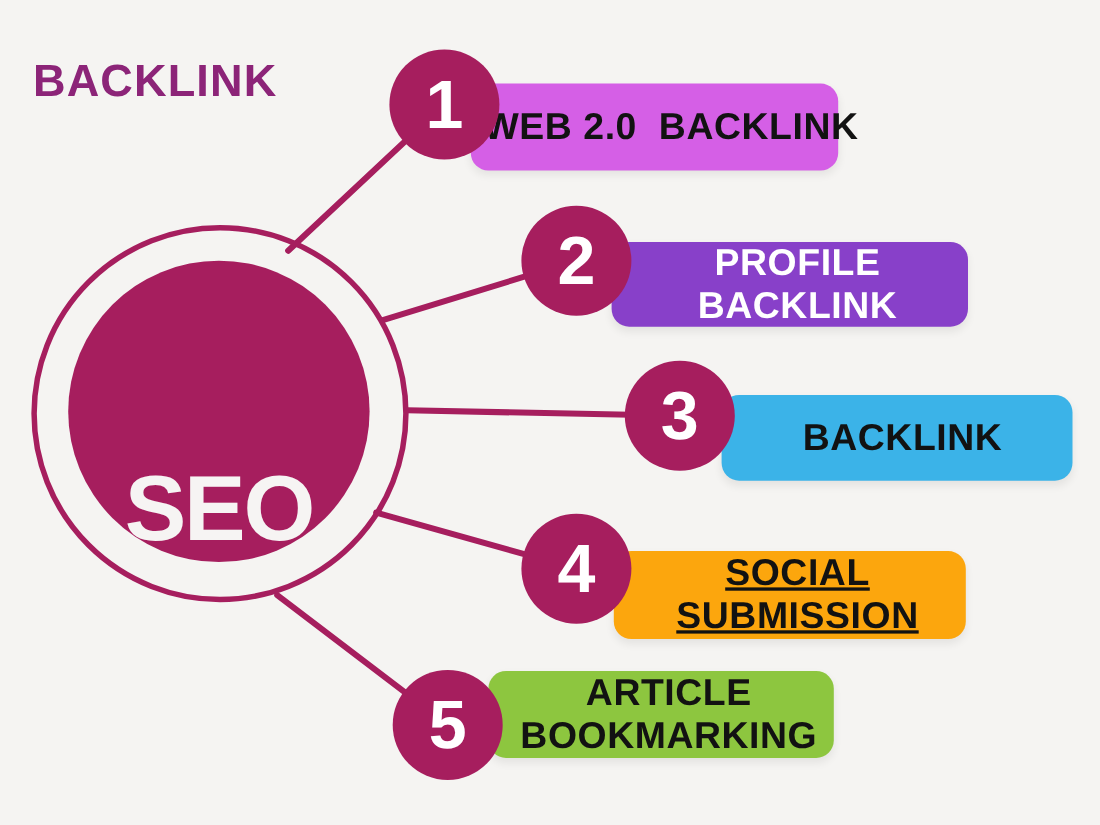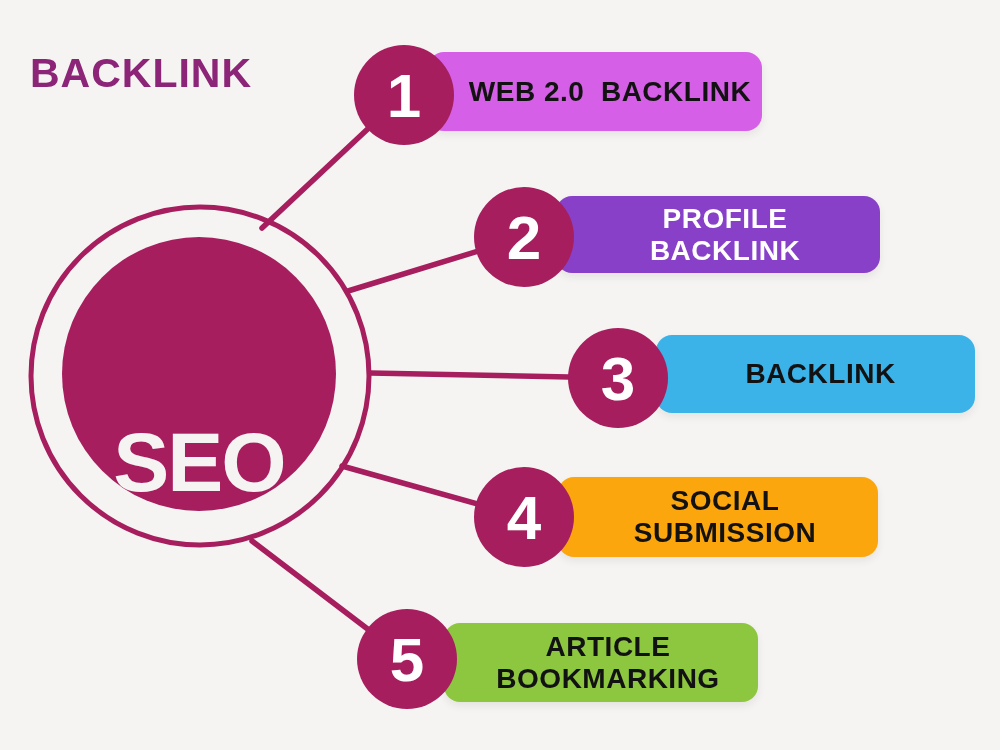--- a/index.html
+++ b/index.html
@@ -74,33 +74,34 @@
 
   
   .bar {
     position: absolute;
     border-radius: 16px;
     display: flex;
     flex-direction: column;
     align-items: center;
     justify-content: center;
     font-weight: 800;
-    font-size: 28px;
+    font-size: 34px;
     line-height: 1.14;
     letter-spacing: 0.5px;
     text-align: center;
     box-shadow: 0 4px 8px rgba(0,0,0,0.07);
     z-index: 1;
+    margin-top: 24px;
   }
   .bar span { display: block; white-space: pre; }
   .bar-1 { left: 428px; top: 52px;  width: 334px; height: 79px; padding-left: 30px; }
   .bar-2 { left: 556px; top: 196px; width: 324px; height: 77px; padding-left: 14px; }
   .bar-3 { left: 656px; top: 335px; width: 319px; height: 78px; padding-left: 10px; }
   .bar-4 { left: 558px; top: 477px; width: 320px; height: 80px; padding-left: 14px; }
-  .bar-5 { left: 444px; top: 623px; width: 314px; height: 79px; padding-left: 14px; }
+  .bar-5 { left: 444px; top: 586px; width: 314px; height: 79px; padding-left: 14px; }
 
   
   .badge {
     position: absolute;
     width: 100px;
     height: 100px;
     border-radius: 50%;
     background: var(--accent);
     color: #FFFFFF;
     display: flex;
@@ -154,21 +155,21 @@
     <span>2</span>
   </div>
 
   <div class="bar bar-3" style="background-color: rgb(59, 179, 232); color: rgb(18, 18, 18);">
     <span>BACKLINK</span>
   </div>
   <div class="badge badge-3">
     <span>3</span>
   </div>
 
-  <div class="bar bar-4" style="background-color: rgb(252, 166, 13); color: rgb(18, 18, 18);">
+  <div class="bar bar-4" style="background-color: rgb(252, 166, 13); color: rgb(18, 18, 18); text-decoration: underline;">
     <span>SOCIAL</span>
     <span>SUBMISSION</span>
   </div>
   <div class="badge badge-4">
     <span>4</span>
   </div>
 
   <div class="bar bar-5" style="background-color: rgb(141, 198, 63); color: rgb(18, 18, 18);">
     <span>ARTICLE</span>
     <span>BOOKMARKING</span>

